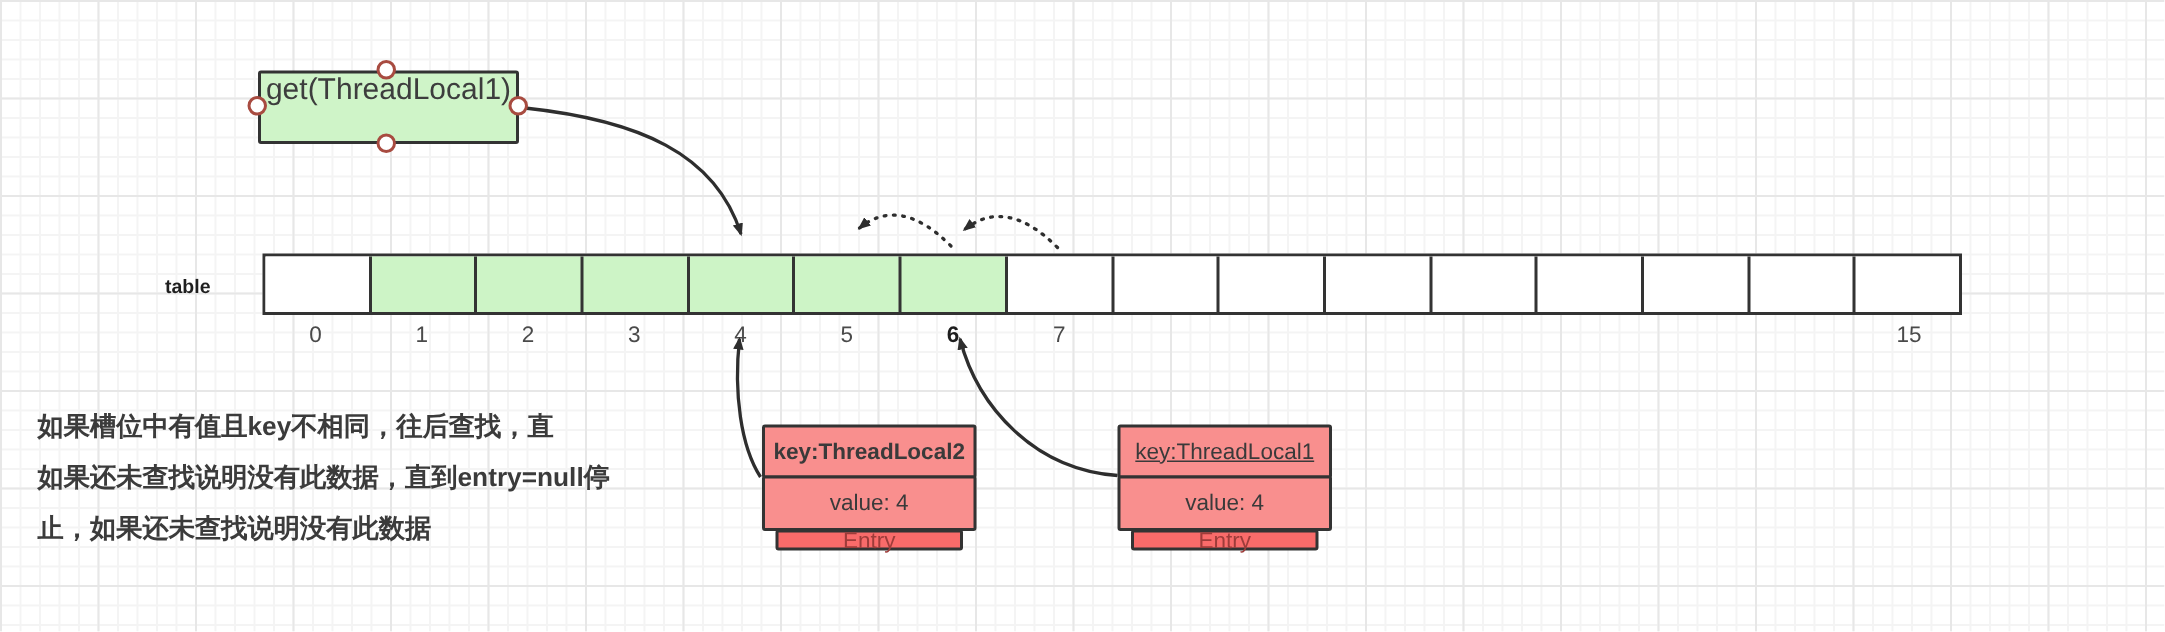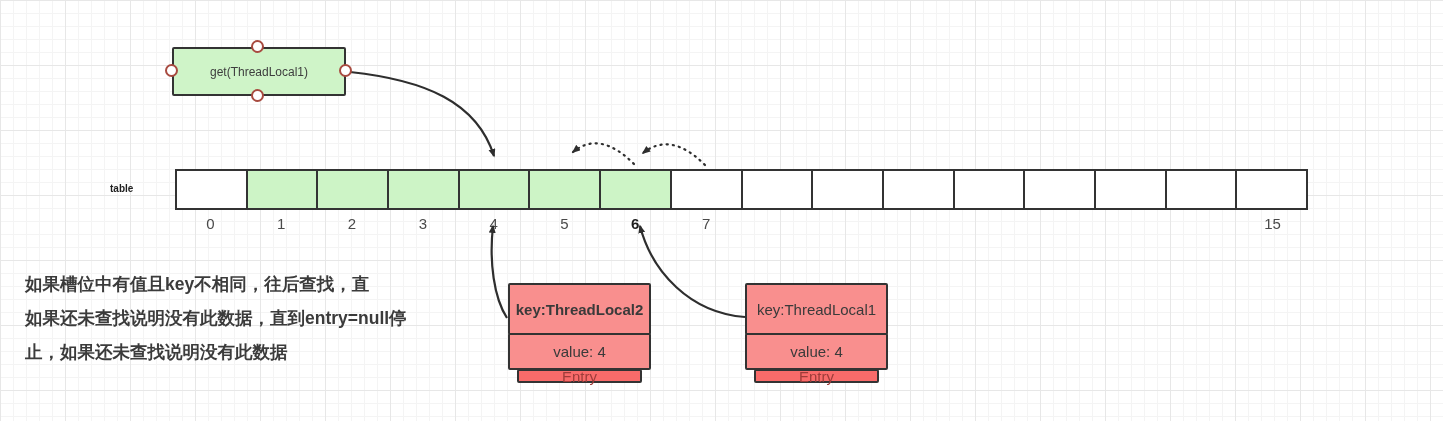--- a/index.html
+++ b/index.html
@@ -10,60 +10,60 @@
     background-image:
       linear-gradient(#e7e7e7 1px, transparent 1px),
       linear-gradient(90deg, #e7e7e7 1px, transparent 1px),
       linear-gradient(#f4f4f4 1px, transparent 1px),
       linear-gradient(90deg, #f4f4f4 1px, transparent 1px);
     background-size:65px 65px,65px 65px,13px 13px,13px 13px;
   }
   .get-box{
     position:absolute;left:172px;top:47px;width:174px;height:49px;
     box-sizing:border-box;background:#cff4c8;border:2px solid #333;
-    border-radius:2px;display:flex;align-items:center;justify-content:center;
-    font-size:12px;color:#3d3d3d;
+    border-radius:2px;display:flex;align-items:flex-start;justify-content:center;
+    font-size:20px;color:#3d3d3d;
   }
   .handle{
     position:absolute;width:9px;height:9px;border-radius:50%;
     background:#fff;border:2.5px solid #a84b40;box-sizing:content-box;z-index:3;
   }
   .title-block{
     position:absolute;left:660px;top:76px;width:410px;text-align:center;
     font-weight:700;font-size:19px;line-height:30px;color:#3b3b3b;
   }
   .table-label{
     position:absolute;left:110px;top:183px;font-weight:700;
-    font-size:10px;color:#1f1f1f;
+    font-size:13px;color:#1f1f1f;
   }
   .slot-table{
     position:absolute;left:175px;top:169px;width:1133px;height:41px;
     box-sizing:border-box;border:2px solid #333;background:#fff;display:flex;
   }
   .slot{flex:1;border-left:2px solid #333;background:#fff;}
   .slot:first-child{border-left:none;}
   .slot.filled{background:#cdf4c6;}
   .index-row{
     position:absolute;left:175px;top:215px;width:1133px;display:flex;
   }
   .idx{flex:1;text-align:center;font-size:15px;color:#4a4a4a;}
   .idx.bold{font-weight:700;color:#1d1d1d;}
   .ebox{position:absolute;width:143px;}
   .ebox .cell{
     box-sizing:border-box;border:2px solid #333;border-radius:2px;
     display:flex;align-items:center;justify-content:center;
     font-size:15px;color:#3a3a3a;background:#f98f8e;
   }
-  .ebox .cell.key{height:52px;font-weight:700;}
+  .ebox .cell.key{height:36px;font-weight:700;}
   .ebox .cell.val{height:37px;margin-top:-2px;font-weight:400;}
   .ebox .cell.tag{
     height:14px;width:125px;margin:-1px auto 0;
     background:#f96b6a;color:#9e3c3a;font-weight:400;
   }
-  .ebox.b2 .cell.key{font-weight:400;}
+  .ebox.b2 .cell.key{font-weight:400;text-decoration:underline;}
   .note-block{
     position:absolute;left:25px;top:267px;width:448px;
     font-weight:700;font-size:17.5px;line-height:34px;color:#3b3b3b;
   }
   .arrow-layer{position:absolute;left:0;top:0;pointer-events:none;z-index:2;}
 </style>
 </head>
 <body>
 
 <div class="canvas">

